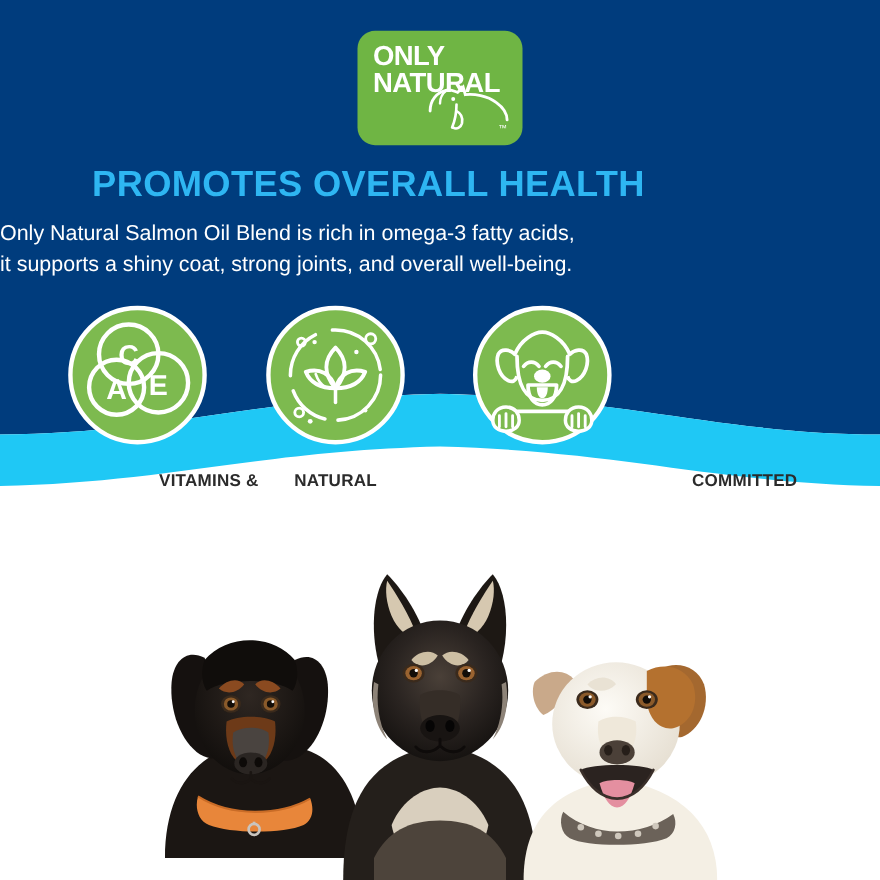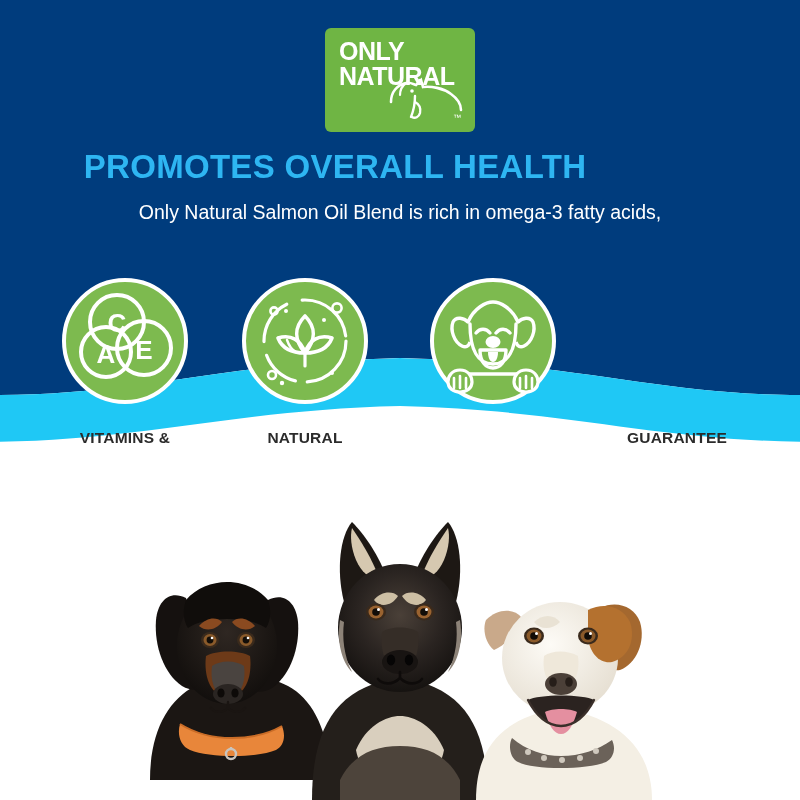--- a/index.html
+++ b/index.html
@@ -44,21 +44,21 @@
   .wave-svg { display: block; }
 
   
   .logo-box {
     position: absolute;
     left: 325px;
     top: 28px;
     width: 150px;
     height: 104px;
     background: #6FB544;
-    border-radius: 6px;
+    border-radius: 16px;
   }
   .logo-text {
     position: absolute;
     left: 14px;
     top: 11px;
     color: #ffffff;
     font-weight: bold;
     font-size: 25px;
     line-height: 25px;
     letter-spacing: -0.5px;
@@ -83,21 +83,20 @@
     color: #2EB6F2;
     font-size: 33px;
     font-weight: bold;
     letter-spacing: 0.3px;
   }
   .subcopy {
     position: absolute;
     left: 0;
     top: 198px;
     width: 800px;
-    text-align: center;
     color: #ffffff;
     font-size: 19.5px;
     line-height: 28px;
   }
 
   
   .badge {
     position: absolute;
     width: 126px;
     height: 126px;
@@ -179,36 +178,37 @@
         <path d="M30,30 C34,32 36,36 35,41 C34,45 30,47 27,45" fill="none" stroke="#ffffff" stroke-width="2.4" stroke-linecap="round"></path>
         <text x="68" y="48" fill="#ffffff" font-size="8" font-family="'Liberation Sans', sans-serif">™</text>
       </svg>
     </div>
   </div>
 
   <div class="headline">PROMOTES OVERALL HEALTH</div>
 
   <div class="subcopy">
     <div>Only Natural Salmon Oil Blend is rich in omega-3 fatty acids,</div>
+    <div>it supports a shiny coat, strong joints, and overall well-being.</div>
   </div>
 
   <div class="badge" style="left:62px; top:278px;">
     <div class="badge-ring"></div>
     <div class="badge-art">
       <svg width="126" height="126" viewBox="0 0 126 126">
         <circle cx="55" cy="44" r="27" fill="none" stroke="#ffffff" stroke-width="4"></circle>
         <circle cx="44" cy="74" r="25" fill="none" stroke="#ffffff" stroke-width="4"></circle>
         <circle cx="82" cy="70" r="27" fill="none" stroke="#ffffff" stroke-width="4"></circle>
         <text x="55" y="54" fill="#ffffff" font-size="26" font-weight="bold" text-anchor="middle" font-family="'Liberation Sans', sans-serif">C</text>
         <text x="44" y="85" fill="#ffffff" font-size="26" font-weight="bold" text-anchor="middle" font-family="'Liberation Sans', sans-serif">A</text>
         <text x="82" y="81" fill="#ffffff" font-size="26" font-weight="bold" text-anchor="middle" font-family="'Liberation Sans', sans-serif">E</text>
       </svg>
     </div>
   </div>
-  <div class="badge-label" style="left:15px; top:428px;">
+  <div class="badge-label" style="left:15px; top:428px;text-align:right;">
     <div>VITAMINS &amp;</div>
     <div>SUPPLEMENTS</div>
   </div>
 
   <div class="badge" style="left:242px; top:278px;">
     <div class="badge-ring"></div>
     <div class="badge-art">
       <svg width="126" height="126" viewBox="0 0 126 126">
         <circle cx="63" cy="63" r="41" fill="none" stroke="#ffffff" stroke-width="3.2" stroke-dasharray="62 12 40 14 46 16" stroke-linecap="round"></circle>
         <path d="M63,38 C74,49 74,62 63,75 C52,62 52,49 63,38 Z" fill="none" stroke="#ffffff" stroke-width="3.6" stroke-linejoin="round"></path>
@@ -247,21 +247,21 @@
         <path d="M24,96 L102,96" fill="none" stroke="#ffffff" stroke-width="3.4" stroke-linecap="round"></path>
         <path d="M30,92 C22,92 18,98 18,104 C18,110 23,114 30,114 C37,114 42,110 42,104 C42,98 38,92 30,92 Z" fill="#7DBA4F" stroke="#ffffff" stroke-width="3.2"></path>
         <path d="M24,100 L24,110 M30,98 L30,110 M36,100 L36,110" fill="none" stroke="#ffffff" stroke-width="2.6" stroke-linecap="round"></path>
         <path d="M96,92 C88,92 84,98 84,104 C84,110 89,114 96,114 C103,114 108,110 108,104 C108,98 104,92 96,92 Z" fill="#7DBA4F" stroke="#ffffff" stroke-width="3.2"></path>
         <path d="M90,100 L90,110 M96,98 L96,110 M102,100 L102,110" fill="none" stroke="#ffffff" stroke-width="2.6" stroke-linecap="round"></path>
       </svg>
     </div>
   </div>
 
   <div class="badge-label" style="left:567px; top:428px;">
-    <div>GUARANTEE</div>
+    <div>COMMITTED</div>
     <div>TO SUSTAINABILITY</div>
   </div>
 
   <div class="dogs">
     <svg width="800" height="350" viewBox="0 0 800 350">
       <defs>
         <radialGradient id="shepFur" cx="50%" cy="40%" r="62%">
           <stop offset="0%" stop-color="#4a4038"></stop>
           <stop offset="55%" stop-color="#2a2421"></stop>
           <stop offset="100%" stop-color="#14110f"></stop>

